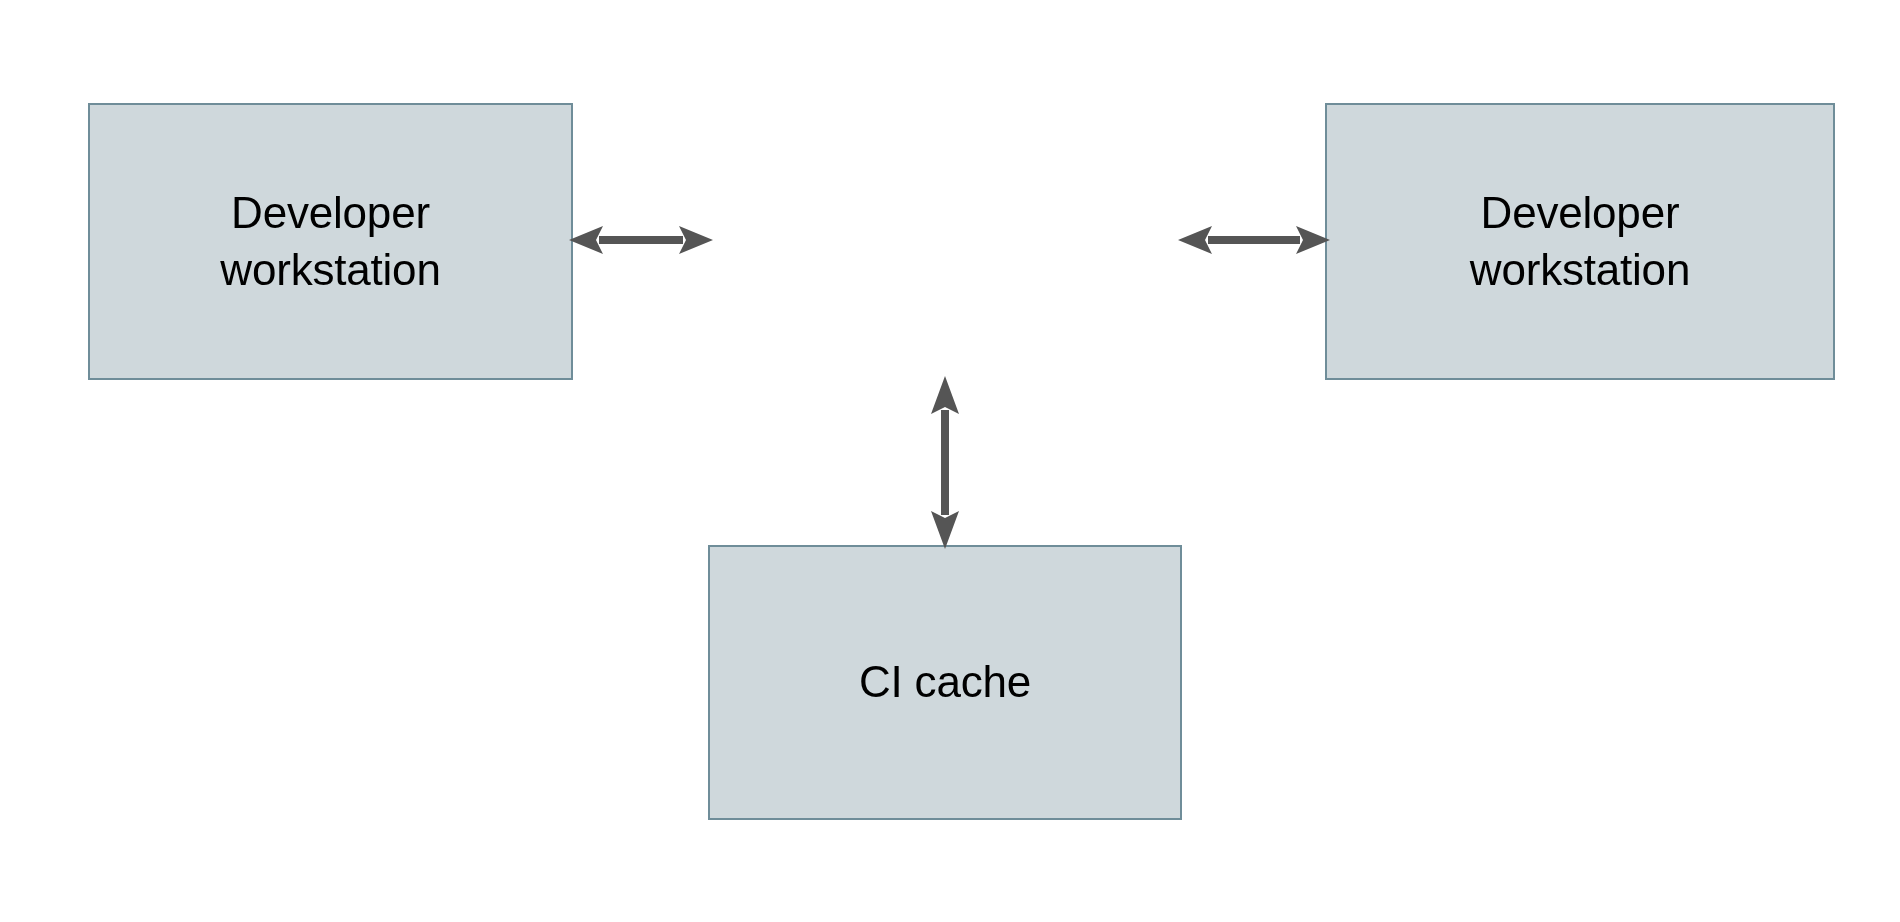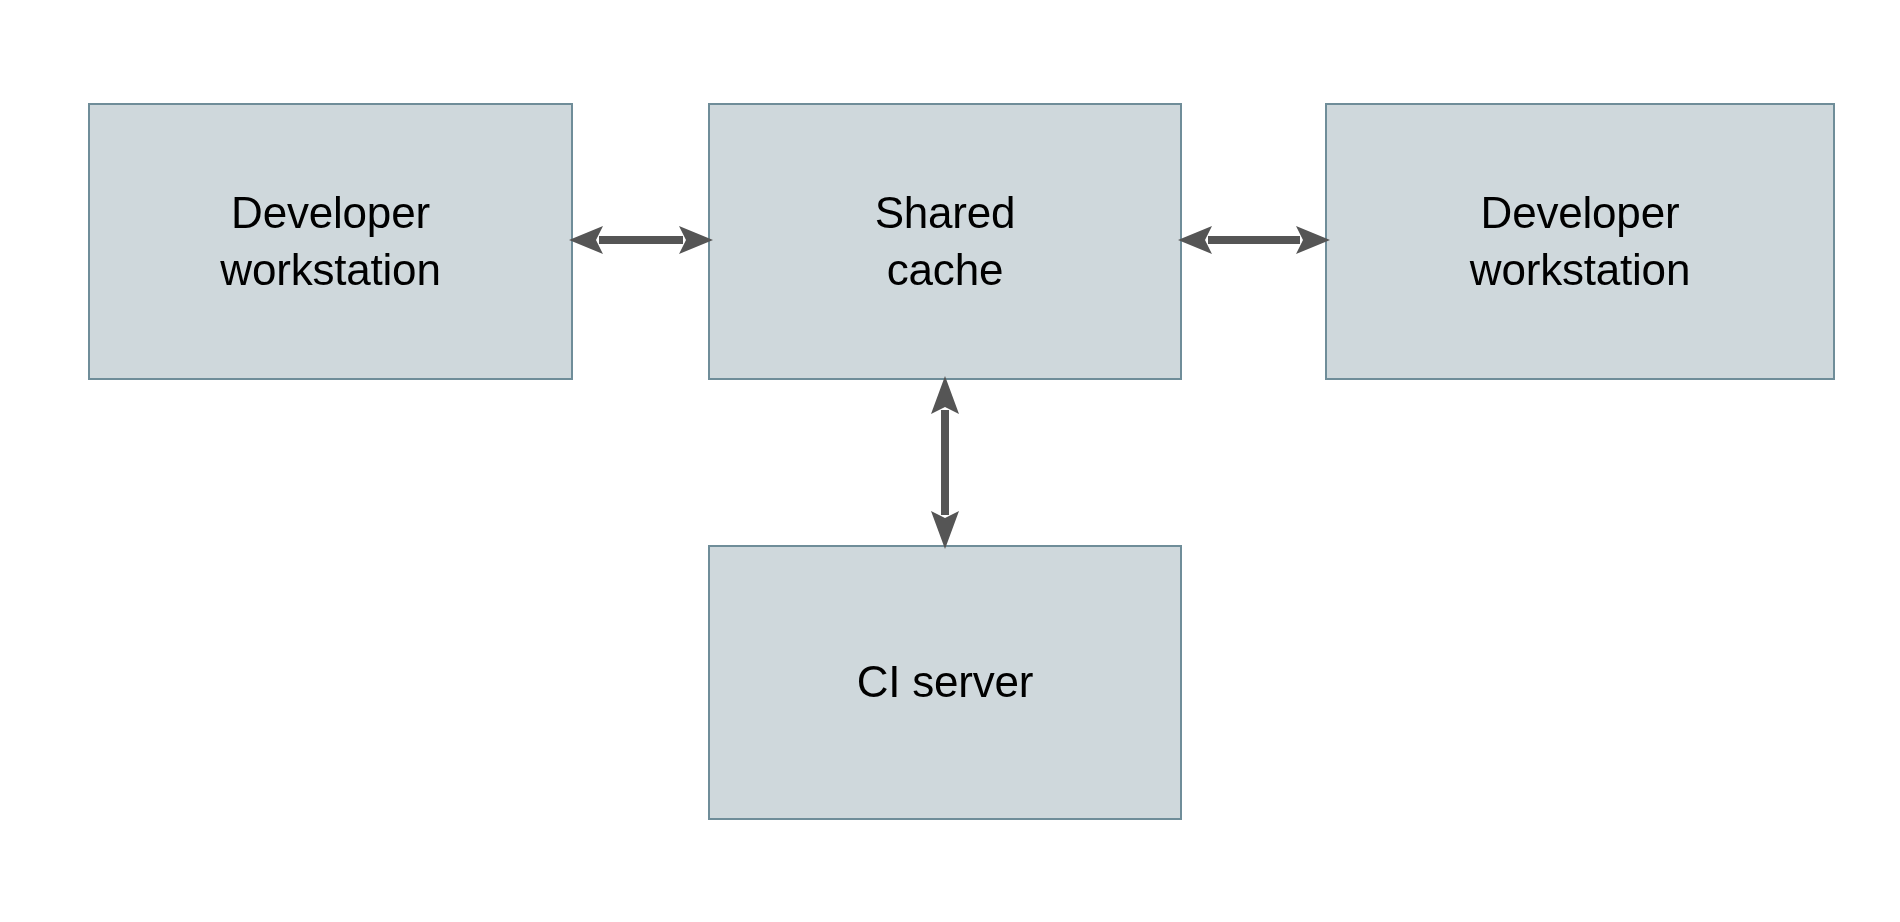--- a/index.html
+++ b/index.html
@@ -63,32 +63,28 @@
 </head>
 <body>
 
 <div id="canvas">
 
   <div class="node" id="node-dev-left">
     <span class="node-label">Developer
 workstation</span>
   </div>
 
-  <div class="node" id="node-shared">
-    <span class="node-label">Shared
-cache</span>
-  </div>
 
   <div class="node" id="node-dev-right">
     <span class="node-label">Developer
 workstation</span>
   </div>
 
   <div class="node" id="node-ci">
-    <span class="node-label">CI server</span>
+    <span class="node-label">CI cache</span>
   </div>
 
   <div class="edge" id="edge-left">
     <svg width="144" height="56" viewBox="0 0 144 56">
       <g fill="#555555" stroke="none">
         <path d="M 30 24 L 114 24 L 114 32 L 30 32 Z"></path>
         <path d="M 0 28 L 34 14 L 27 28 L 34 42 Z"></path>
         <path d="M 144 28 L 110 14 L 117 28 L 110 42 Z"></path>
       </g>
     </svg>

